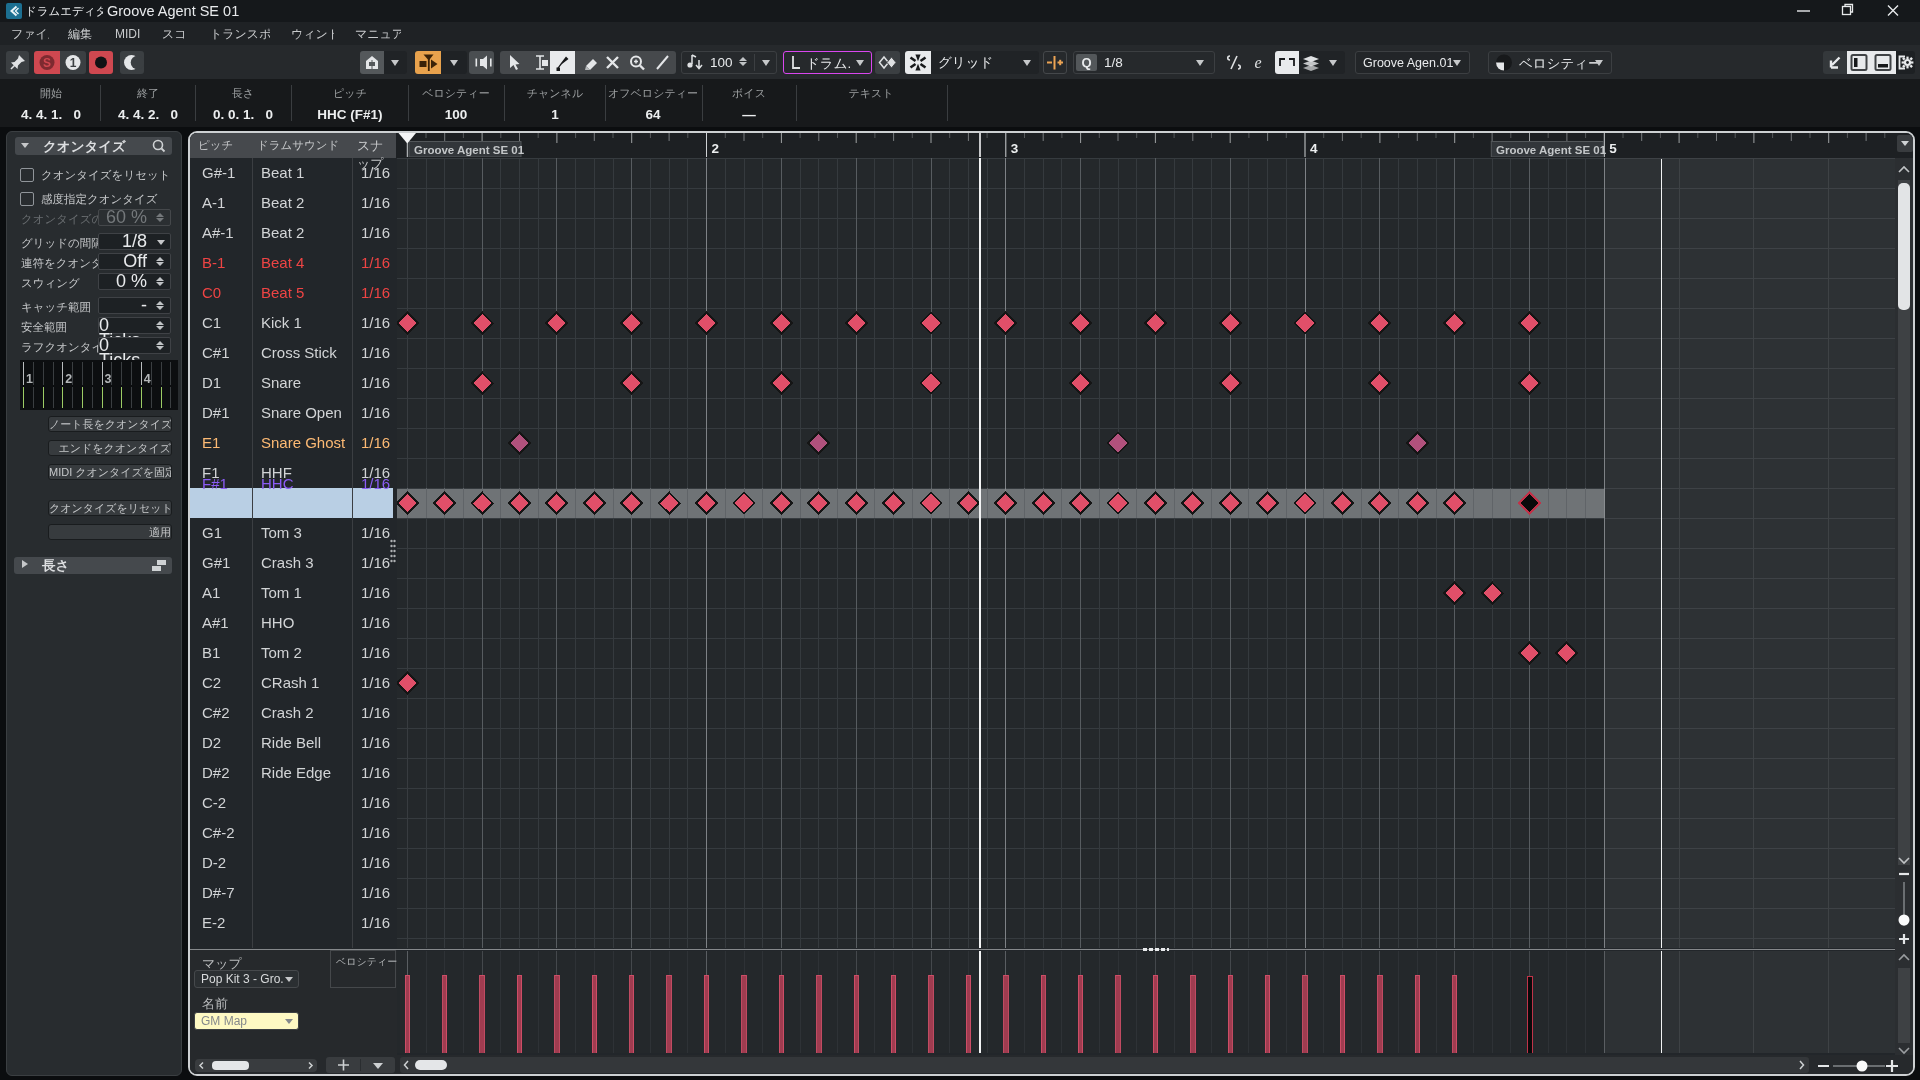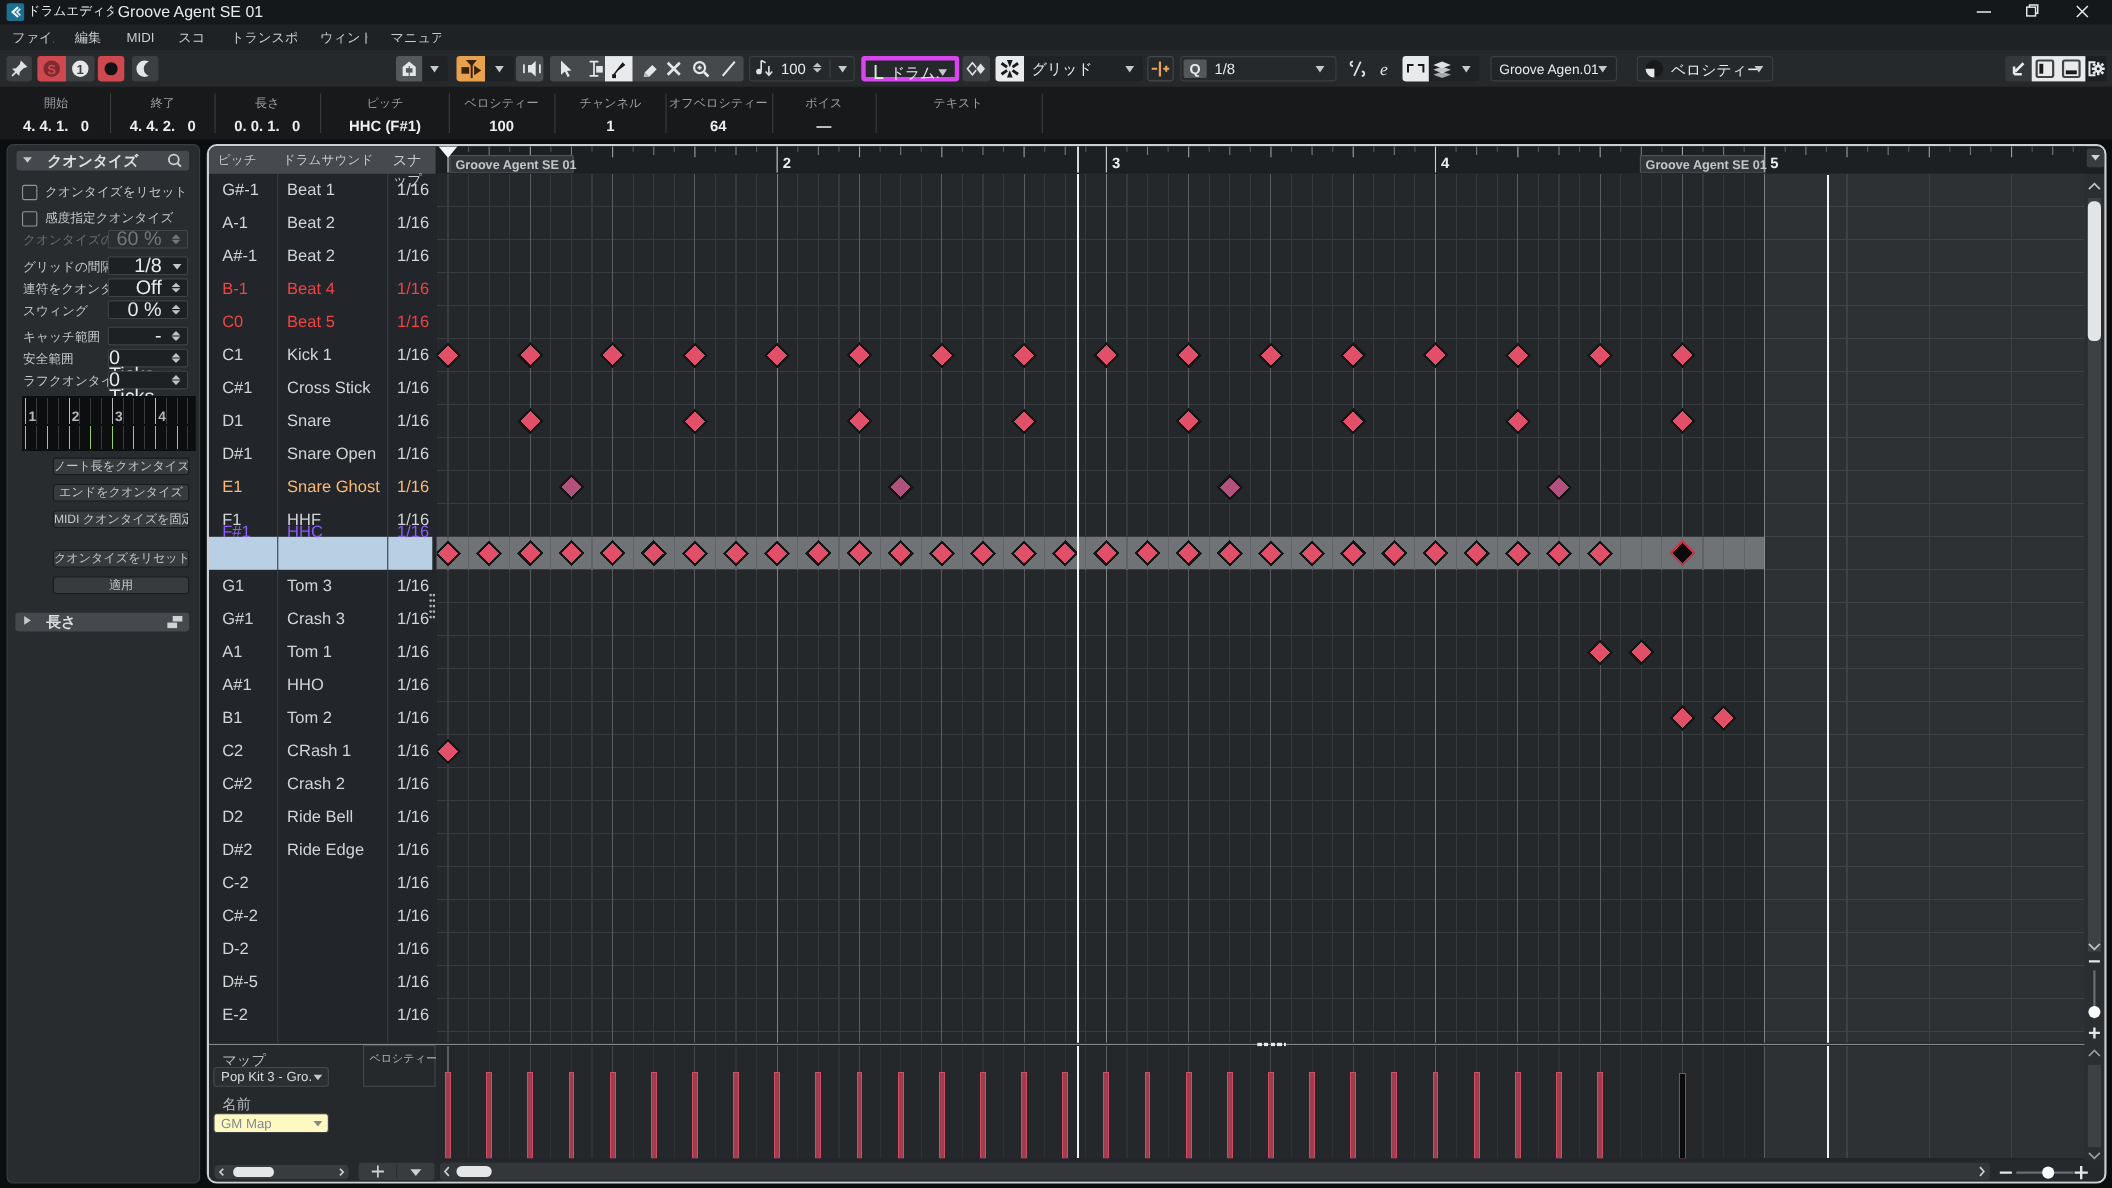--- a/index.html
+++ b/index.html
@@ -12,21 +12,21 @@
 background:#1d2124;border-radius:2px;font-size:18px;color:#e8eaec;line-height:15px}
 .ibox .val{position:absolute;right:23px;top:0}
 .spin{position:absolute;right:5px;top:2px;width:9px;height:12px}
 .spin i{display:block;width:0;height:0;border-left:4px solid transparent;border-right:4px solid transparent;margin:1px 0}
 .spin .u{border-bottom:4.5px solid #c0c3c5}.spin .d{border-top:4.5px solid #c0c3c5}
 .dar{position:absolute;width:0;height:0;border-left:4.5px solid transparent;border-right:4.5px solid transparent;border-top:6px solid #c6c8ca}
 .fld{position:absolute;top:86px;text-align:center}
 .fld .fl{font-size:11px;color:#9da0a2;display:block}
 .fld .fv{font-size:13.5px;font-weight:bold;color:#eceeef;display:block;margin-top:6px;white-space:pre}
 .ibtn{position:absolute;left:41px;width:124px;height:16px;background:#373b3e;border:1px solid #191c1e;
-border-radius:3px;font-size:11px;color:#c6c8ca;text-align:center;line-height:14px;box-sizing:border-box;white-space:nowrap;overflow:hidden}
+border-radius:3px;font-size:11px;color:#c6c8ca;text-align:right;line-height:14px;box-sizing:border-box;white-space:nowrap;overflow:hidden}
 .mnu{position:absolute;top:0;font-size:12px;color:#c9cbcd;line-height:16px}
 svg{display:block}
 </style></head><body>
 
 <div class="ab" style="left:0;top:0;width:1920px;height:22px;background:#15181b"></div>
 <div class="ab" style="left:6px;top:3px;width:16px;height:16px;background:#1c6f91;border-radius:2px">
  <svg width="16" height="16">
       <path d="M10.5 3.5 L5.5 8 L10.5 12.5" stroke="#e8f2f6" stroke-width="2" fill="none"></path>
       <path d="M12.5 5 L9.5 8 L12.5 11" stroke="#e8f2f6" stroke-width="1.4" fill="none"></path>
     </svg>
@@ -131,21 +131,21 @@
       <path d="M15 8 L15 16 M12 13 L15 16.5 L18 13" stroke="#dfe1e3" stroke-width="1.5" fill="none"></path>
     </svg>
  <div class="ab" style="left:28px;top:3px;font-size:13.5px;color:#e8eaec">100</div>
  <div class="spin" style="right:28px;top:4px">
       <i class="u"></i>
       <i class="d"></i>
     </div>
  <div class="ab" style="left:72px;top:2px;width:1px;height:17px;background:#3c3f42"></div>
  <i class="dar" style="right:6px;top:8px"></i>
 </div>
-<div class="tb" style="left:783px;width:89px;background:#26292c;border:4px solid #d946ef;border-radius:3px">
+<div class="tb" style="left:783px;width:89px;background:#26292c;border:1px solid #d946ef;border-radius:3px">
  <svg width="16" height="21" style="position:absolute;left:4px;top:0">
       <path d="M5 4 L5 16 L12 16" stroke="#dfe1e3" stroke-width="1.8" fill="none"></path>
     </svg>
  <div class="ab" style="left:22px;top:3px;font-size:13.5px;color:#e8eaec">ドラム.</div>
  <i class="dar" style="right:7px;top:8px"></i>
 </div>
 <div class="tb btn" style="left:875px;width:25px">
  <svg width="25" height="23">
       <path d="M9 6 L13.5 11.5 L9 17 L4.5 11.5 Z" fill="none" stroke="#dfe1e3" stroke-width="1.5"></path>
       <path d="M16.5 6 L21 11.5 L16.5 17 L12 11.5 Z" fill="#dfe1e3" stroke="#46494c" stroke-width="1"></path>
@@ -641,21 +641,21 @@
         <span class="c1">C#-2</span>
         <span class="c2"></span>
         <span class="c3">1/16</span>
       </div>
       <div class="lr" style="top:715px;color:#d2d4d6">
         <span class="c1">D-2</span>
         <span class="c2"></span>
         <span class="c3">1/16</span>
       </div>
       <div class="lr" style="top:745px;color:#d2d4d6">
-        <span class="c1">D#-5</span>
+        <span class="c1">D#-7</span>
         <span class="c2"></span>
         <span class="c3">1/16</span>
       </div>
       <div class="lr" style="top:775px;color:#d2d4d6">
         <span class="c1">E-2</span>
         <span class="c2"></span>
         <span class="c3">1/16</span>
       </div>
  <div class="ab" style="left:62px;top:25px;width:1px;height:790px;background:#3b3e42"></div>
  <div class="ab" style="left:162px;top:25px;width:1px;height:790px;background:#3b3e42"></div>

